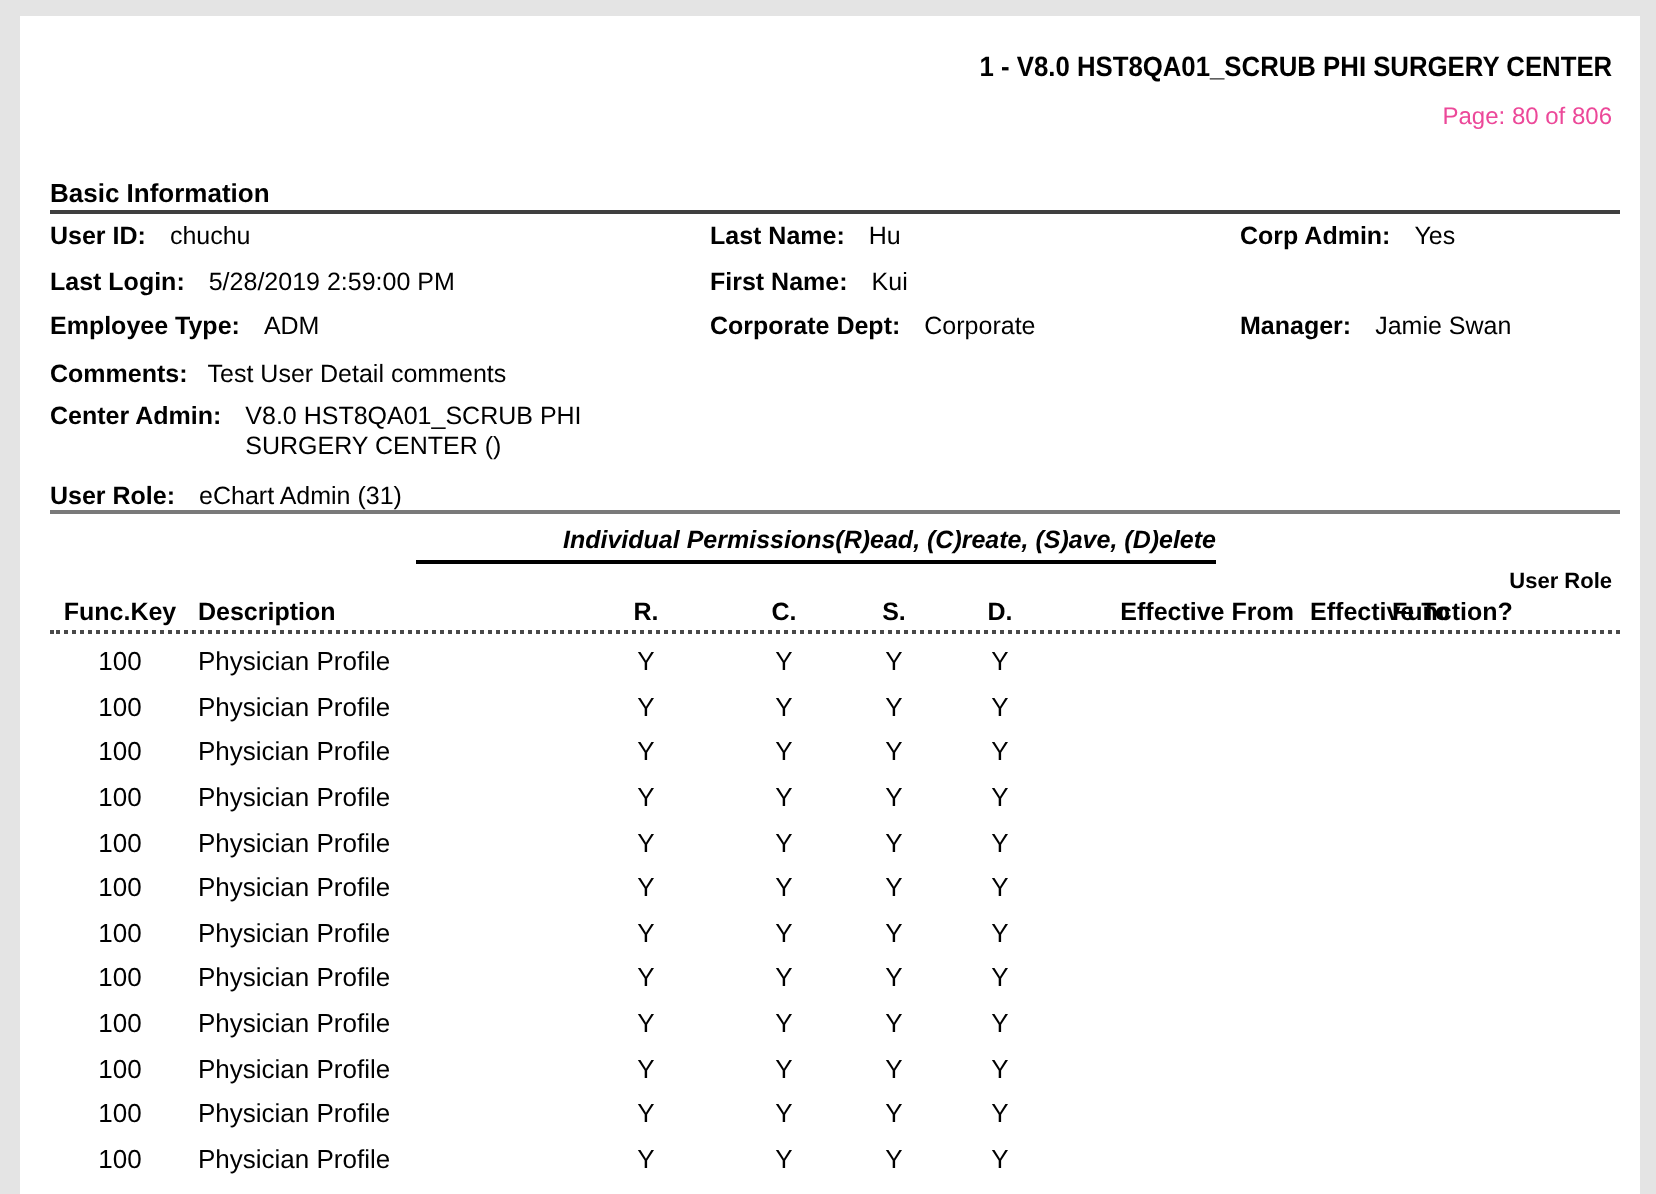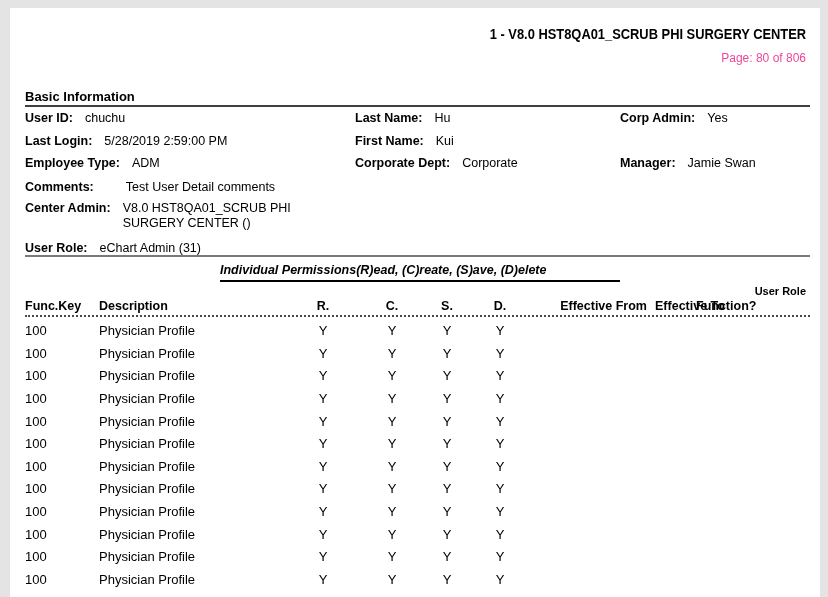--- a/index.html
+++ b/index.html
@@ -32,34 +32,34 @@
   .field .val-wrap{white-space:normal;width:185px;line-height:15px;}
   .f-userid{top:103px;left:15px}
   .f-lastname{top:103px;left:345px}
   .f-corpadmin{top:103px;left:610px}
   .f-lastlogin{top:126px;left:15px}
   .f-firstname{top:126px;left:345px}
   .f-emptype{top:148px;left:15px}
   .f-corpdept{top:148px;left:345px}
   .f-manager{top:148px;left:610px}
   .f-comments{top:172px;left:15px}
-  .f-comments .lbl{margin-right:32px}
+  .f-comments .lbl{margin-right:10px}
   .f-centeradmin{top:193px;left:15px}
   .f-userrole{top:233px;left:15px}
 
   .perm-caption{
-    position:absolute;top:255px;left:210px;width:400px;
-    display:flex;justify-content:flex-start;
+    position:absolute;top:255px;left:198px;width:400px;
+    display:flex;justify-content:flex-end;
     border-bottom:2px solid #000;padding-bottom:3px;
     font-weight:bold;font-style:italic;font-size:12.5px;line-height:14px;
   }
   .hdr-ur1{position:absolute;top:276px;right:14px;font-weight:bold;font-size:11px;line-height:14px;}
   .hdr-row{position:absolute;top:291px;left:0;width:100%;height:16px;font-weight:bold;font-size:12.5px;}
   .cell{position:absolute;top:0;white-space:nowrap;line-height:15px;}
-  .c-funckey{left:15px;width:70px;text-align:left}
+  .c-funckey{left:15px;width:70px;text-align:center}
   .c-desc{left:89px}
   .c-r{left:288px;width:50px;text-align:center}
   .c-c{left:357px;width:50px;text-align:center}
   .c-s{left:412px;width:50px;text-align:center}
   .c-d{left:465px;width:50px;text-align:center}
   .c-efrom{left:517px;width:120px;text-align:right}
   .c-eto{left:630px;width:100px;text-align:center}
   .c-urf{right:14px;width:110px;}
   .dotted{position:absolute;top:307px;left:15px;right:10px;height:0;border-top:2px dotted #4a4a4a;}
   .rows{position:absolute;top:312px;left:0;width:100%;}

